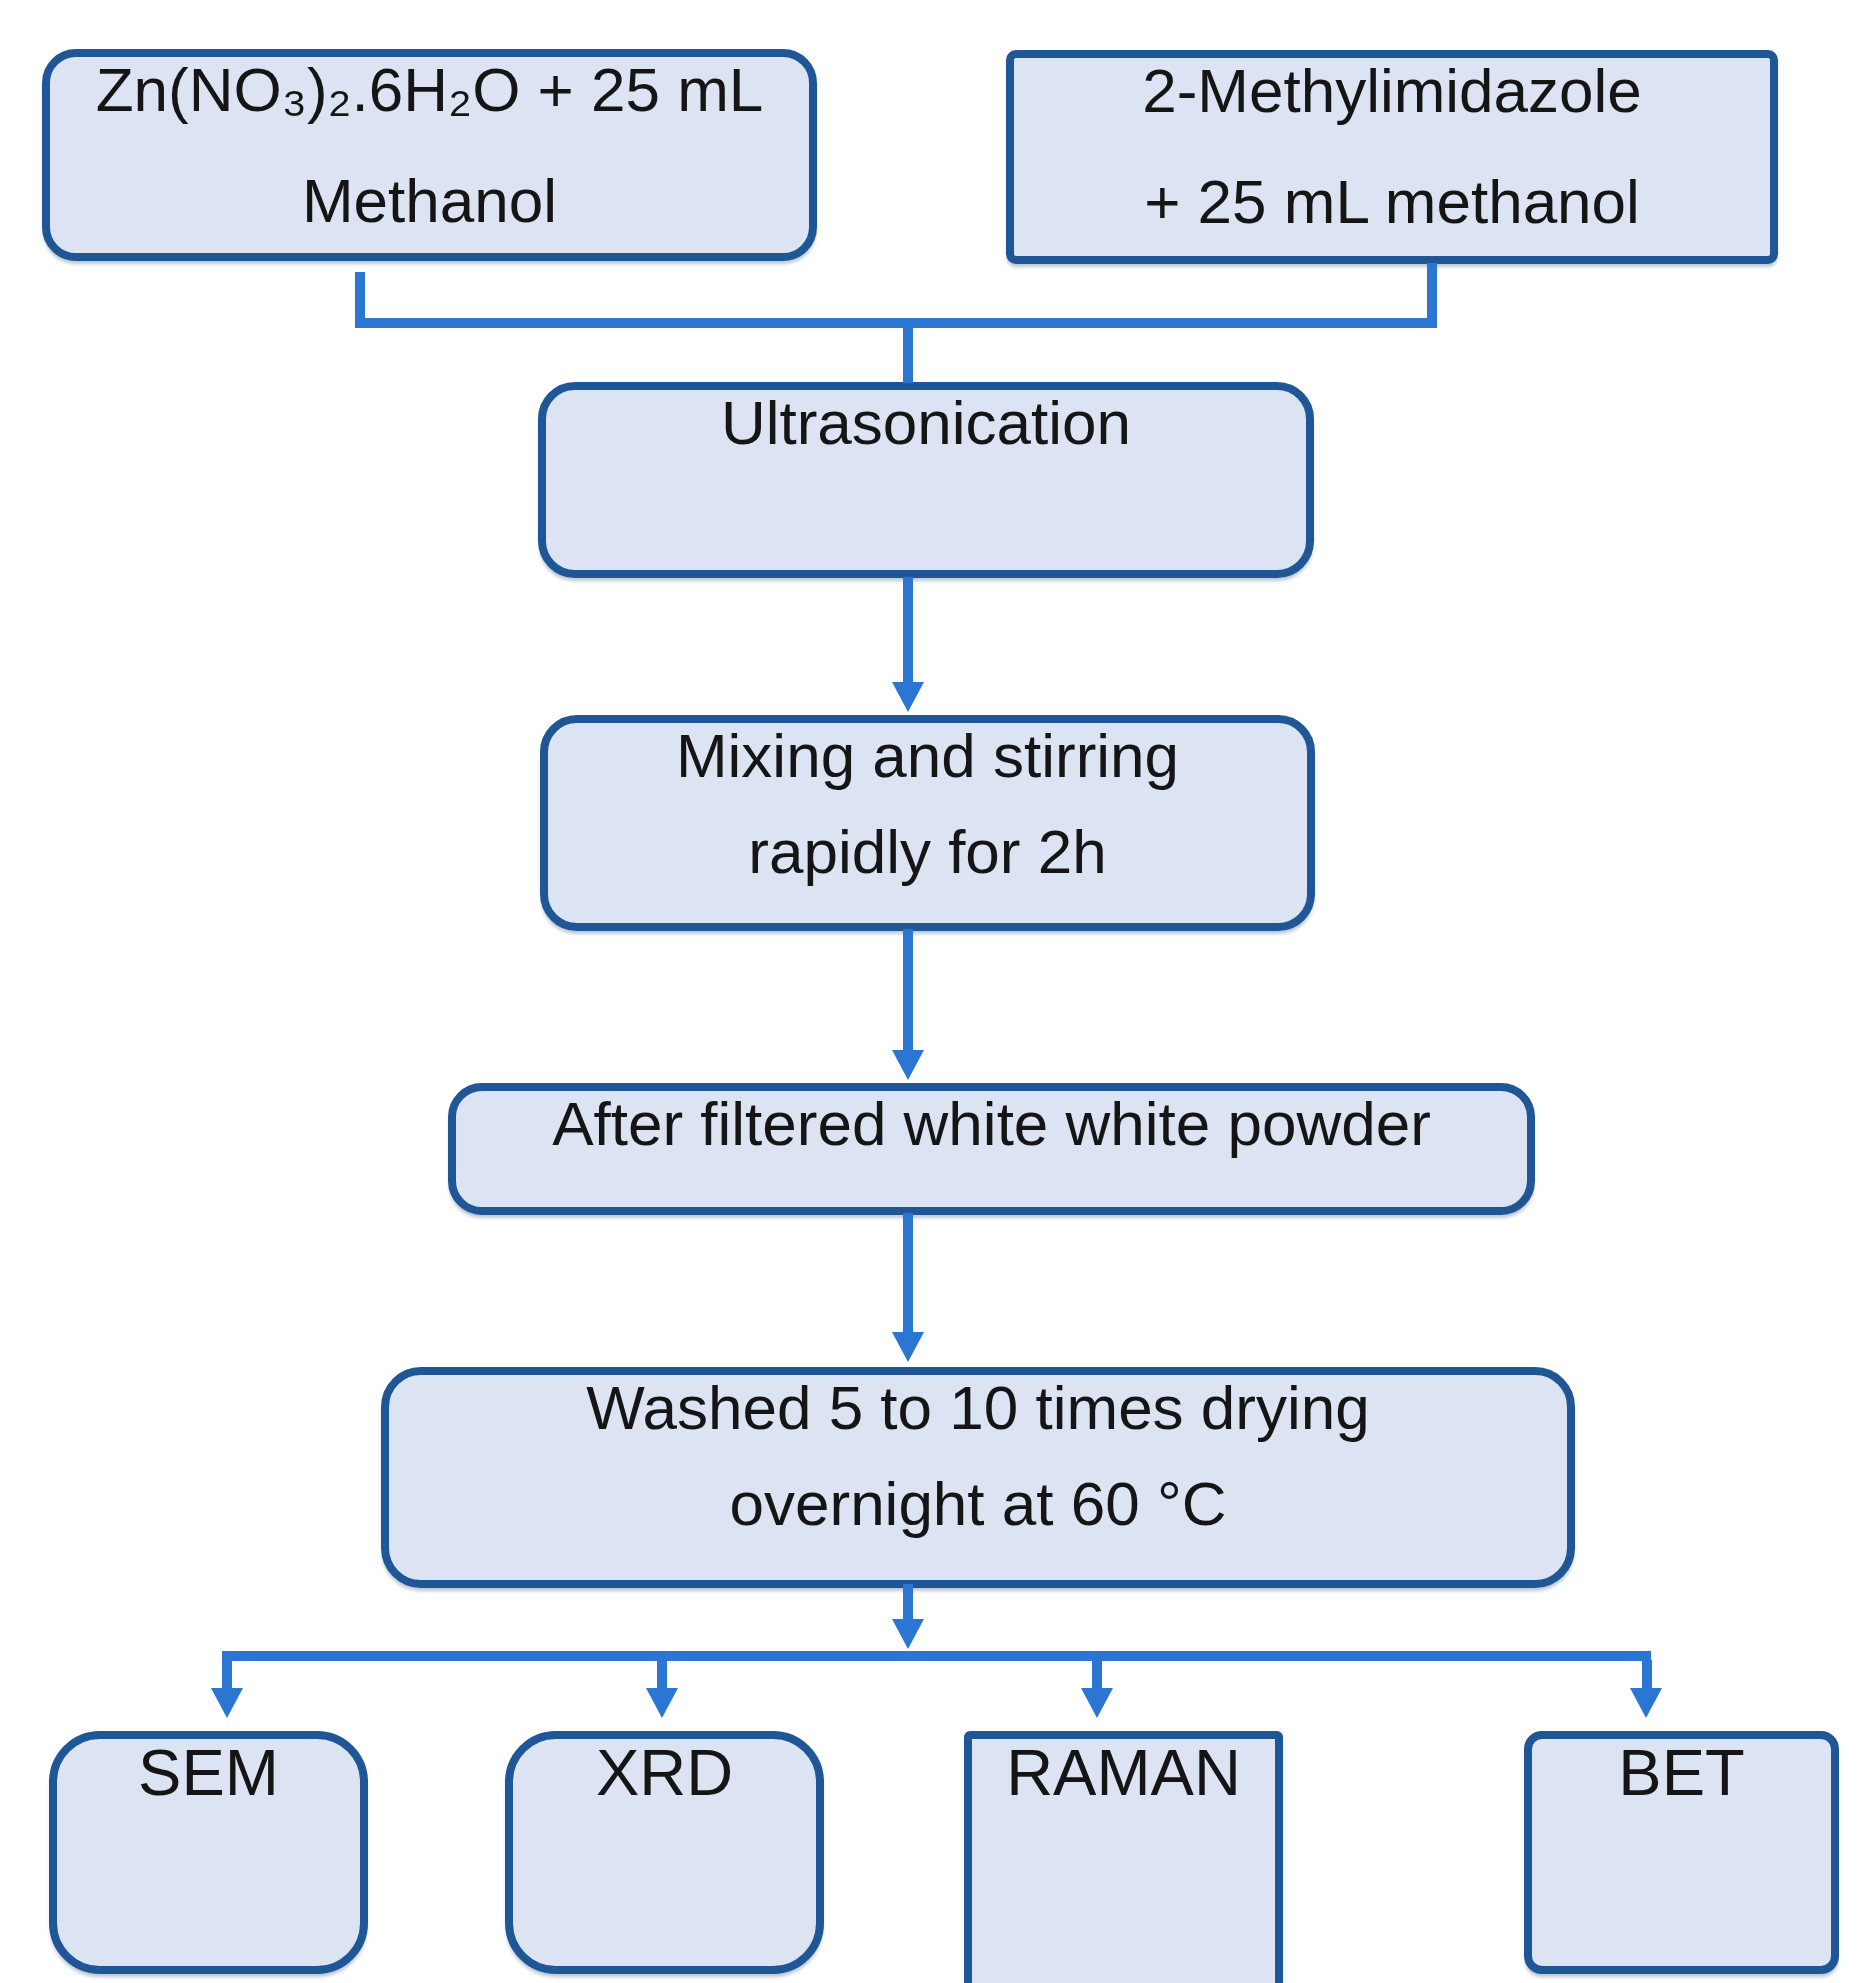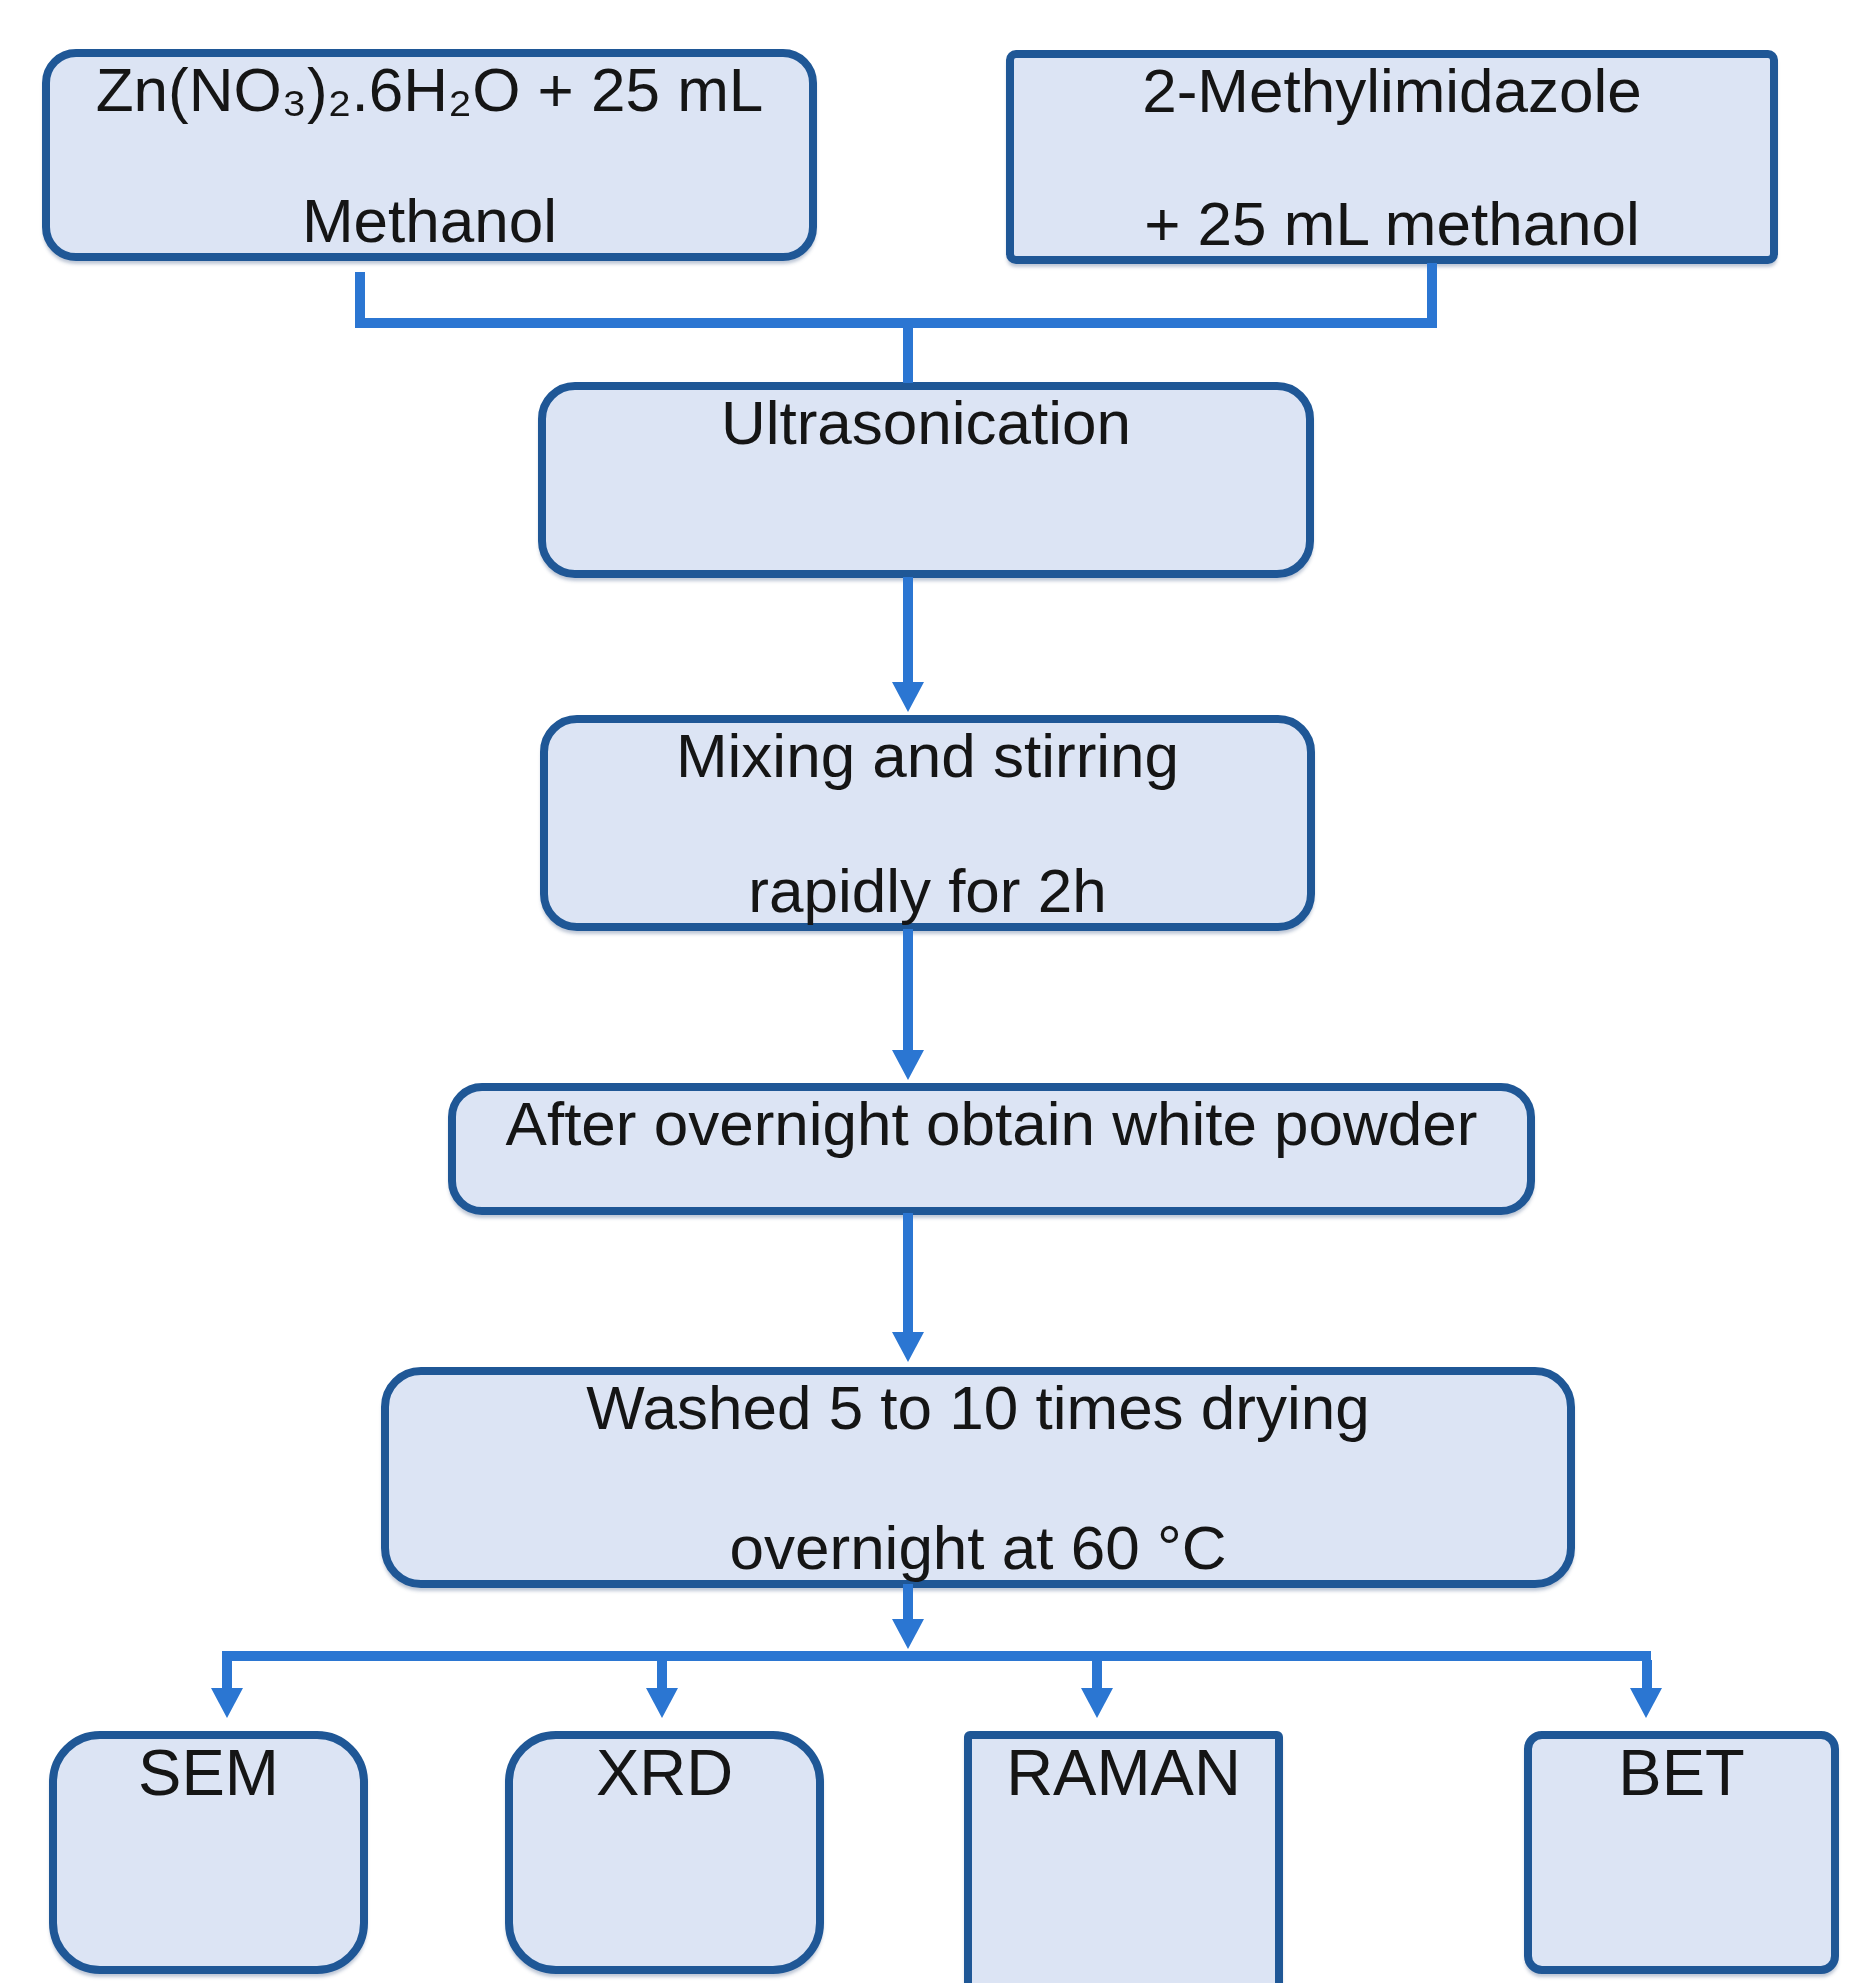--- a/index.html
+++ b/index.html
@@ -19,21 +19,21 @@
     overflow: hidden;
   }
   .node {
     position: absolute;
     box-sizing: border-box;
     background: var(--box-fill);
     border: 8px solid var(--box-border);
     display: flex;
     flex-direction: column;
     align-items: center;
-    justify-content: space-between;
+    justify-content: flex-start;
     text-align: center;
     font-size: 62px;
     line-height: 1.05;
     box-shadow: 0 4.4px 3.5px -1.8px rgba(40, 70, 120, 0.30);
   }
   .node .line { white-space: nowrap; }
   .gap-lg { gap: 46px; }
   .gap-md { gap: 31px; }
   .label-lg { font-size: 65px; }
   .seg {
@@ -64,21 +64,21 @@
 <div class="node" style="left:538px; top:382px; width:776px; height:196px; border-radius:37px;">
   <div class="line">Ultrasonication</div>
 </div>
 
 <div class="node gap-md" style="left:540px; top:715px; width:775px; height:216px; border-radius:37px;">
   <div class="line">Mixing and stirring</div>
   <div class="line">rapidly for 2h</div>
 </div>
 
 <div class="node" style="left:448px; top:1083px; width:1087px; height:132px; border-radius:34px;">
-  <div class="line">After overnight obtain white powder</div>
+  <div class="line">After filtered white white powder</div>
 </div>
 
 <div class="node gap-md" style="left:381px; top:1367px; width:1194px; height:221px; border-radius:40px;">
   <div class="line">Washed 5 to 10 times drying</div>
   <div class="line">overnight at 60 °C</div>
 </div>
 
 <div class="node label-lg" style="left:49px; top:1731px; width:319px; height:243px; border-radius:51px;">
   <div class="line">SEM</div>
 </div>

